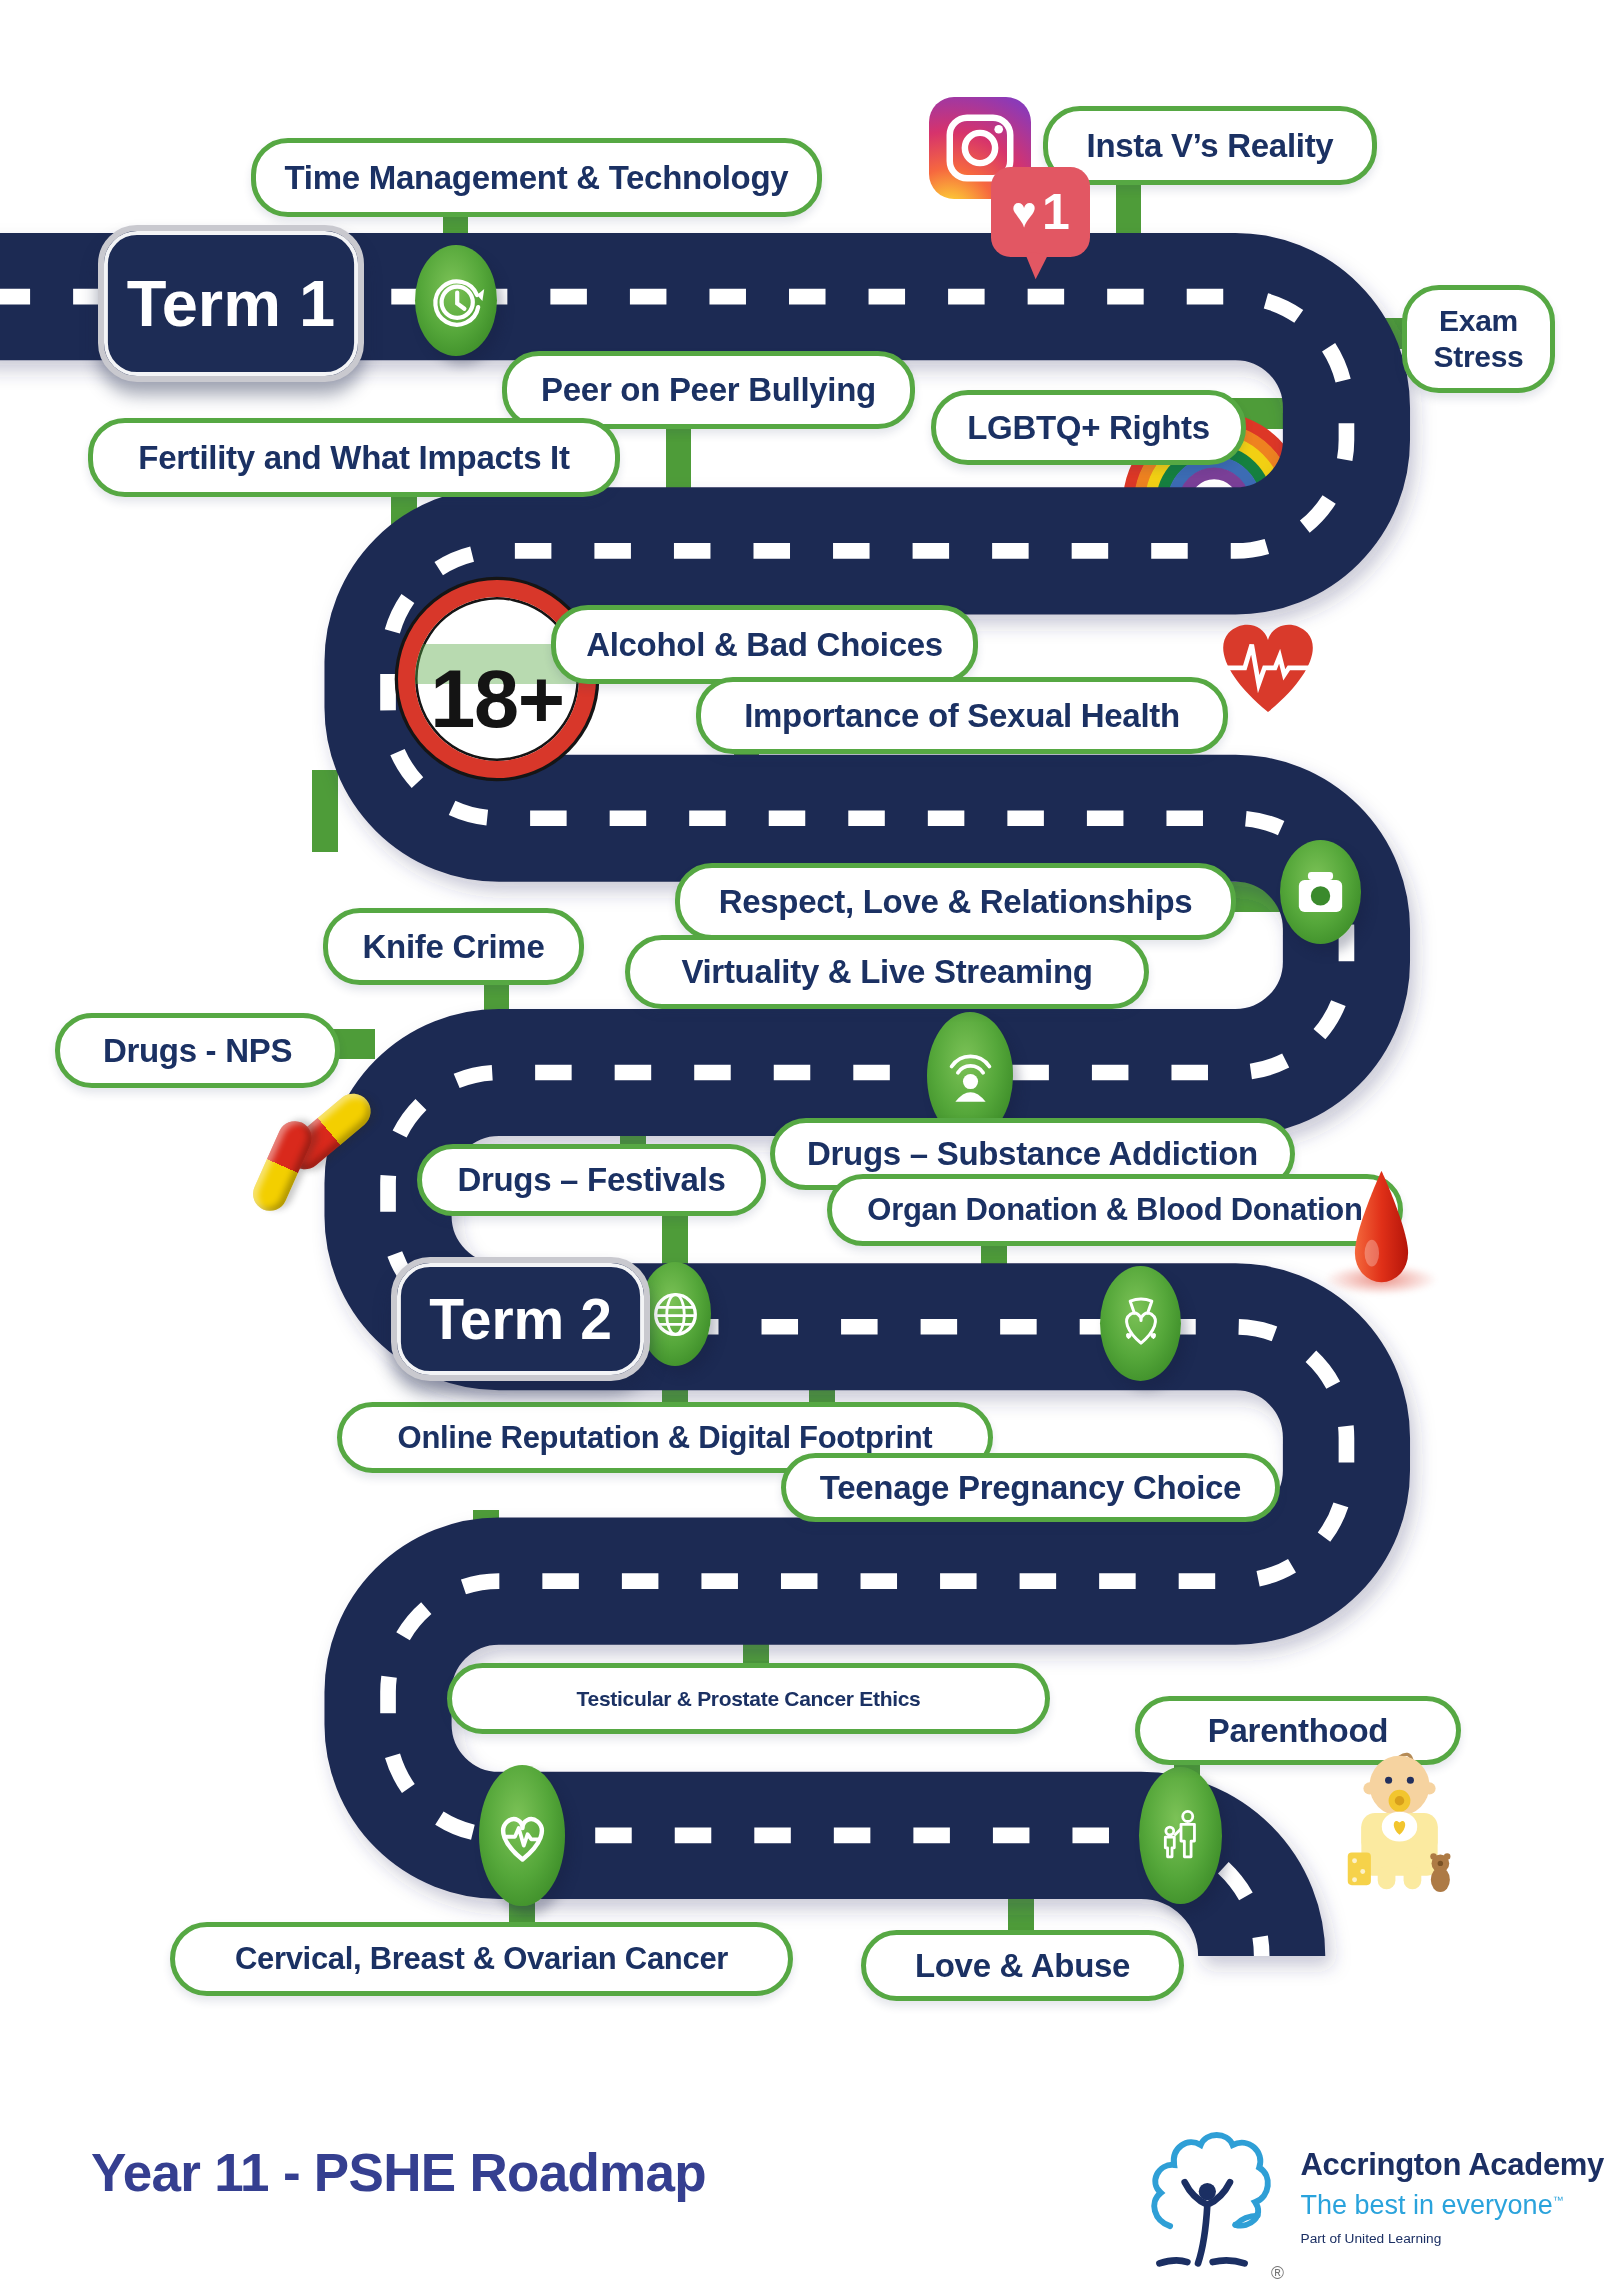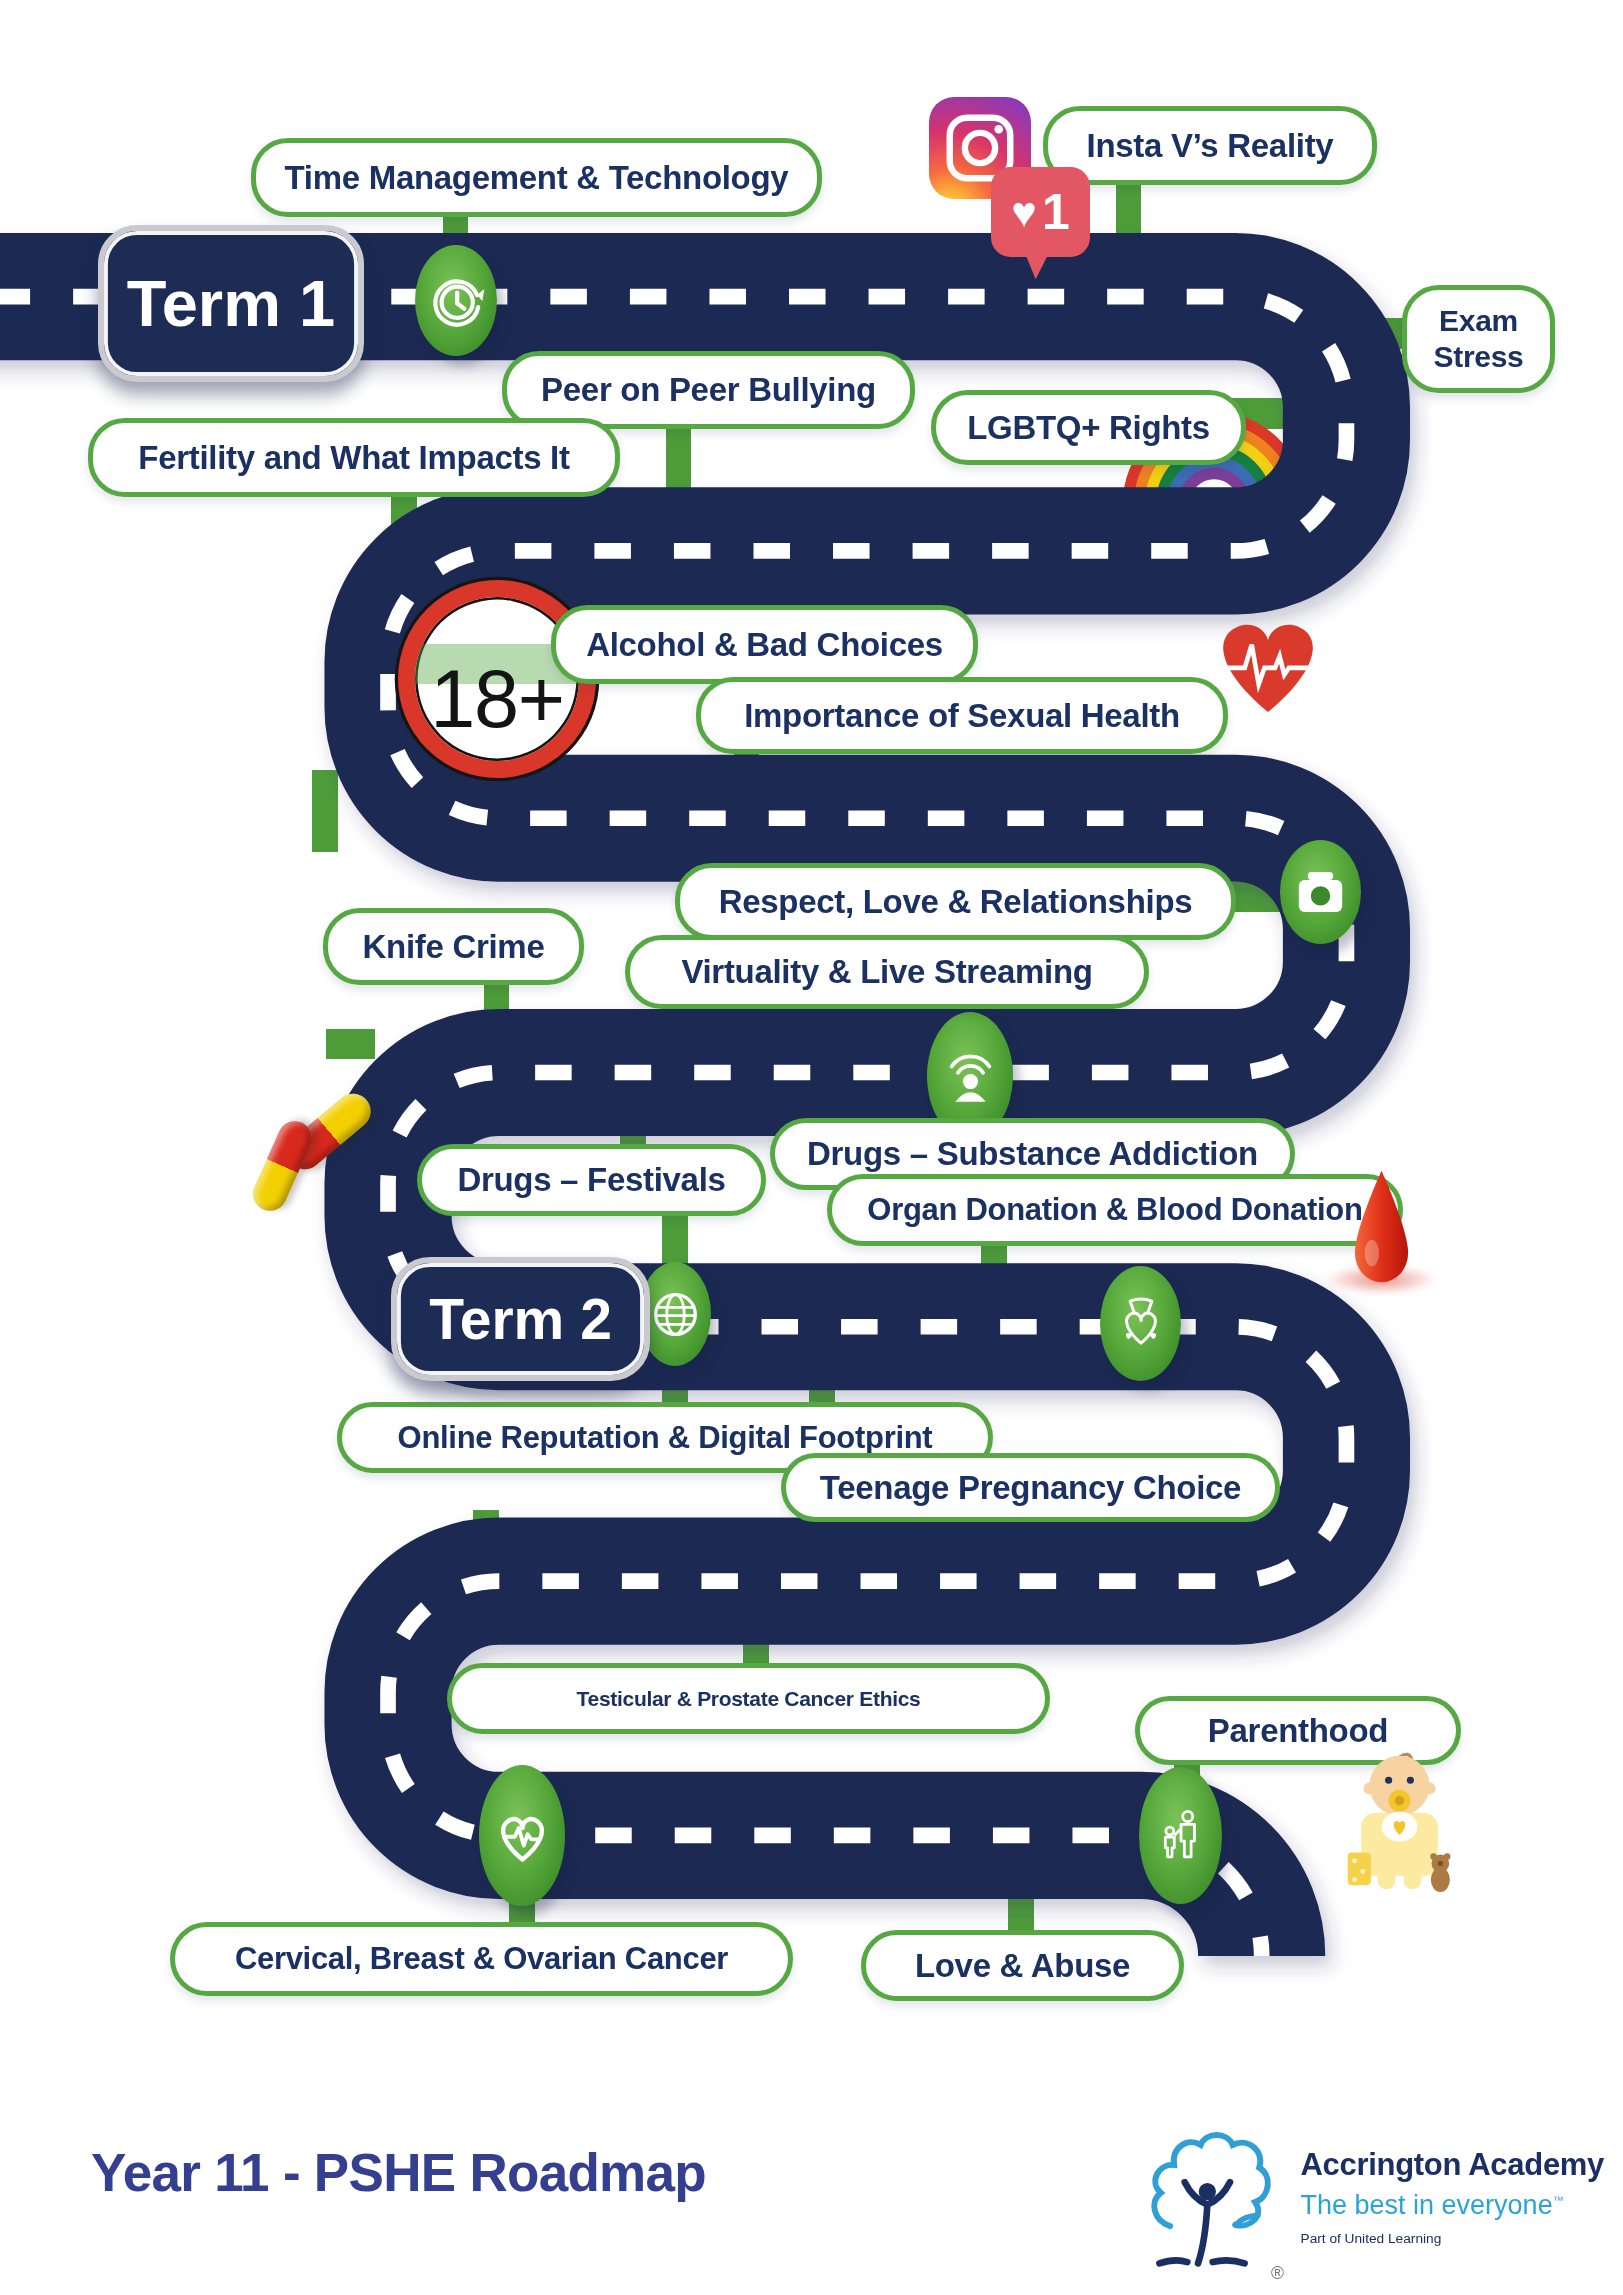--- a/index.html
+++ b/index.html
@@ -18,21 +18,21 @@
         box-shadow:0 5.2px 9px rgba(30,50,90,.12);}
   .term{position:absolute;background:#1d2c55;border:6.5px solid #c9c9cf;border-radius:39px;z-index:6;
         color:#fff;font-weight:700;display:flex;align-items:center;justify-content:center;
         box-shadow:0 13px 17px rgba(25,35,70,.40), inset 0 0 0 3.9px rgba(255,255,255,.95);}
   .decor{position:absolute;z-index:6;}
   #sign18{position:absolute;left:398px;top:580px;width:198px;height:198px;border-radius:50%;
           background:#fff;border:17px solid #d8372a;box-sizing:border-box;z-index:4;
           box-shadow:0 0 0 3.3px #151515, inset 0 0 0 2.6px #151515;overflow:hidden;}
   #sign18 .stripe{position:absolute;left:-6.5px;right:-6.5px;top:47px;height:40px;background:rgba(86,168,67,.42);}
   #sign18 .agetxt{position:absolute;left:0;right:0;top:56px;text-align:center;
-          font-size:81px;font-weight:400;color:#141414;letter-spacing:-1.3px;}
+          font-size:81px;font-weight:700;color:#141414;letter-spacing:-1.3px;}
   #insta{left:929px;top:97px;width:102px;height:102px;border-radius:25px;
          background:radial-gradient(circle at 20% 115%,#fdd835 6%,#f6683f 32%,#d6336c 58%,#8a3ab9 92%);
          display:flex;align-items:center;justify-content:center;}
   #likebadge{left:991px;top:167px;width:99px;height:90px;border-radius:19.6px;background:#e25763;
          display:flex;align-items:center;justify-content:center;gap:5.2px;color:#fff;}
   #likebadge .lheart{font-size:43px;line-height:1;}
   #likebadge .lcount{font-size:50px;font-weight:700;line-height:1;}
   #liketail{left:1023px;top:253px;width:0;height:0;border-left:14.3px solid transparent;
          border-right:10.4px solid transparent;border-top:26px solid #e25763;transform:rotate(6deg);}
   .cap{position:absolute;z-index:6;border-radius:19.6px;
@@ -176,20 +176,21 @@
   <div class="pill" style="left:1043px;top:106px;width:324px;height:69px">Insta V’s Reality</div>
   <div class="pill" style="left:1402px;top:285px;width:143px;height:98px;white-space:normal;font-size:30px;line-height:1.2">Exam Stress</div>
   <div class="pill" style="left:502px;top:351px;width:403px;height:68px">Peer on Peer Bullying</div>
   <div class="pill" style="left:931px;top:390px;width:305px;height:65px">LGBTQ+ Rights</div>
   <div class="pill" style="left:88px;top:418px;width:522px;height:69px">Fertility and What Impacts It</div>
   <div class="pill" style="left:551px;top:605px;width:417px;height:69px">Alcohol &amp; Bad Choices</div>
   <div class="pill" style="left:696px;top:677px;width:522px;height:67px">Importance of Sexual Health</div>
   <div class="pill" style="left:323px;top:908px;width:251px;height:67px">Knife Crime</div>
   <div class="pill" style="left:675px;top:863px;width:551px;height:67px">Respect, Love &amp; Relationships</div>
   <div class="pill" style="left:625px;top:935px;width:514px;height:64px">Virtuality &amp; Live Streaming</div>
+  <div class="pill" style="left:55px;top:1013px;width:275px;height:65px">Drugs - NPS</div>
   <div class="pill" style="left:770px;top:1118px;width:515px;height:62px">Drugs – Substance Addiction</div>
   <div class="pill" style="left:417px;top:1144px;width:339px;height:62px">Drugs – Festivals</div>
   <div class="pill" style="left:827px;top:1174px;width:566px;height:62px;font-size:31px">Organ Donation &amp; Blood Donation</div>
   <div class="pill" style="left:337px;top:1402px;width:646px;height:61px;font-size:31px">Online Reputation &amp; Digital Footprint</div>
   <div class="pill" style="left:781px;top:1453px;width:489px;height:59px">Teenage Pregnancy Choice</div>
   <div class="pill" style="left:447px;top:1663px;width:593px;height:61px;font-size:21px">Testicular &amp; Prostate Cancer Ethics</div>
   <div class="pill" style="left:1135px;top:1696px;width:316px;height:59px">Parenthood</div>
   <div class="pill" style="left:170px;top:1922px;width:613px;height:64px;font-size:31px">Cervical, Breast &amp; Ovarian Cancer</div>
   <div class="pill" style="left:861px;top:1930px;width:313px;height:61px">Love &amp; Abuse</div>
 

